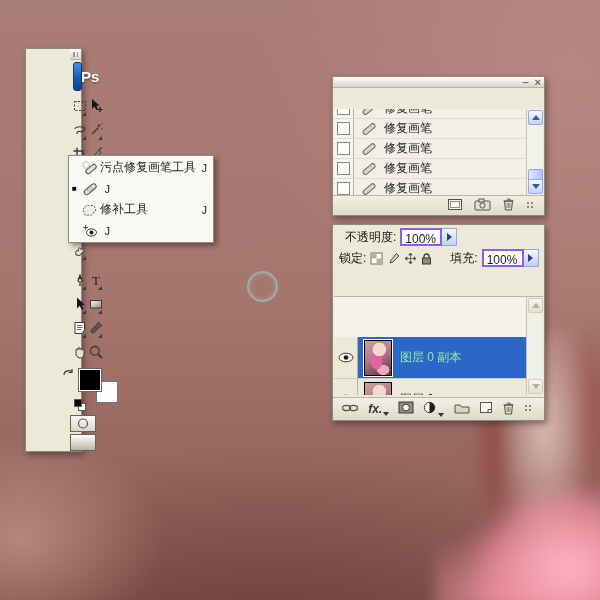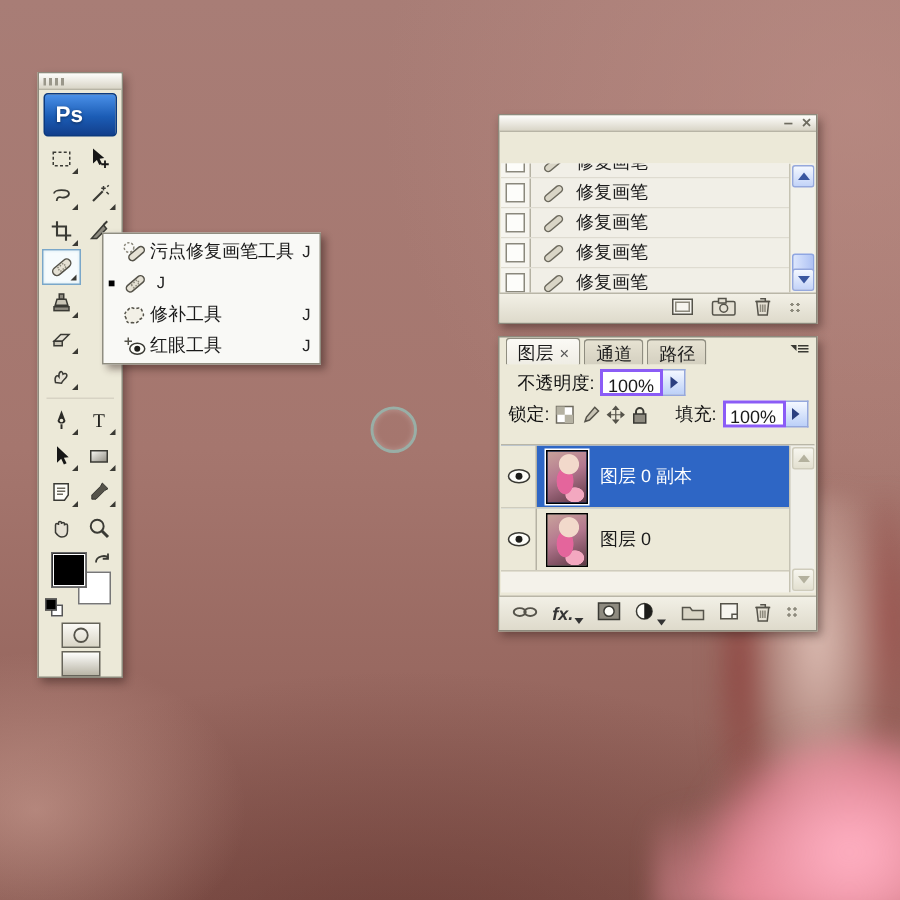--- a/index.html
+++ b/index.html
@@ -29,21 +29,21 @@
 
   
   .palette { position:absolute; background:#ece9d8; border:1px solid #8d8a7d; box-shadow:2px 3px 6px rgba(40,20,18,.45); }
   .titlebar { height:11px; background:linear-gradient(#fdfdfb,#d9d5c7); border-bottom:1px solid #b7b4a5;
     display:flex; align-items:center; padding:0 3px; }
   .grip { width:14px; height:5px; background:repeating-linear-gradient(90deg,#9a978a 0 2px,transparent 2px 4px); }
   .winbtns { margin-left:auto; display:flex; gap:6px; color:#6e6c60; font-weight:bold; font-size:11px; line-height:9px; }
   .winbtns span { cursor:default; }
 
   
-  .toolbox { left:25px; top:48px; width:57px; height:404px; z-index:5; }
+  .toolbox { left:25px; top:48px; width:57px; height:404px; z-index:5;padding-left:44px; }
   .ps-logo { margin:2px 3px; height:29px; border-radius:3px; border:1px solid #0c3a7e;
     background:linear-gradient(#4a90e8,#1b5cb5 55%,#123f8c); color:#fff; font-weight:bold; font-size:15px;
     display:flex; align-items:center; padding-left:7px; text-shadow:0 1px 2px rgba(0,0,0,.5); }
   .tools { padding:1px 2px; }
   .trow { display:flex; height:24px; }
   .tcell { position:relative; width:26px; height:24px; display:flex; align-items:center; justify-content:center; }
   .tcell.fly::after { content:""; position:absolute; right:2px; bottom:2px;
     border-left:4px solid transparent; border-bottom:4px solid #3a3a34; }
   .tcell.sel { background:#f6fbfd; border:1px solid #7aa7c9; box-shadow:inset 0 0 2px #cfe6f2; }
   .tsep { height:4px; border-bottom:1px solid #d7d3c4; margin:0 3px 2px; }
@@ -116,21 +116,21 @@
   .fieldwrap { display:flex; height:18px; }
   .field { width:42px; border:2px solid #8b5cf6; background:#fff; padding:2px 3px; font-size:12px; }
   .spin { width:15px; border:1px solid #95a8dd; border-left:none; background:linear-gradient(#f4f8ff,#bcd0f8);
     display:flex; align-items:center; justify-content:center; }
   .tri-right { border-top:4px solid transparent; border-bottom:4px solid transparent; border-left:5px solid #2b3f80; }
   .lbl { font-size:12px; color:#111; white-space:nowrap; }
   .lockicons { display:flex; gap:4px; align-items:center; }
   .layer-list { position:absolute; left:1px; right:1px; top:71px; bottom:25px; background:#f4f2ea; border-top:1px solid #b9b6a7; overflow:hidden; }
   .layer-rows { margin-right:17px; }
   .layer-row { display:flex; align-items:center; height:42px; border-bottom:1px solid #cfccbd; background:#ece9d8; }
-  .layer-row.selected { background:#2e66c5; color:#ffffff; }
+  .layer-row.selected { background:#2e66c5; color:#86efac;margin-top:40px; }
   .eye-cell { width:24px; align-self:stretch; background:#ece9d8; border-right:1px solid #b5b2a3;
     display:flex; align-items:center; justify-content:center; }
   .thumb { width:28px; height:36px; margin:0 8px 0 6px; border:1px solid #000;
     background:
       radial-gradient(circle at 55% 25%, #f2d9cb 0 22%, transparent 24%),
       radial-gradient(ellipse 9px 14px at 45% 58%, #e4659c 0 60%, transparent 65%),
       radial-gradient(ellipse 10px 8px at 70% 85%, #f3a8c0 0 60%, transparent 65%),
       linear-gradient(155deg,#c9a39b 0%,#b4788f 45%,#5d3744 100%); }
   .selected .thumb { outline:1px solid #fff; }
   .layer-name { font-size:12px; }
@@ -351,21 +351,20 @@
     </div>
     <div class="fly-item">
       <span class="fly-marker"></span>
       <span class="fly-ico">
         <svg width="18" height="16">
             <path d="M4.5 2 v5 M2 4.5 h5" stroke="#55534a"></path>
             <ellipse cx="10.5" cy="9.5" rx="5" ry="3.6" fill="#fdfdf8" stroke="#3a3a34"></ellipse>
             <circle cx="10.5" cy="9.5" r="2" fill="#1d1d1a"></circle>
           </svg>
       </span>
-      <span class="fly-label">红眼工具</span>
       <span class="fly-key">J</span>
     </div>
   </div>
 
   <div class="palette history">
     <div class="titlebar">
       <div class="winbtns">
         <span>–</span>
         <span>×</span>
       </div>
@@ -462,31 +461,20 @@
       <span><svg width="13" height="14">
             <path d="M2.5 4 h8 l-1 9 h-6 z" fill="#e5e1d4" stroke="#55534a"></path>
             <path d="M1.5 4 h10 M4.8 2.2 h3.4 v1.6" fill="none" stroke="#55534a"></path>
             <path d="M5 6 v5 M6.5 6 v5 M8 6 v5" stroke="#8c897c"></path>
           </svg></span>
       <span class="cornergrip"></span>
     </div>
   </div>
 
   <div class="palette layers">
-    <div class="tabs" style="padding-top:3px;">
-      <div class="tab active"><span>图层</span><span class="x">×</span></div>
-      <div class="tab"><span>通道</span></div>
-      <div class="tab"><span>路径</span></div>
-      <span class="panel-menu">
-        <svg width="14" height="10">
-            <path d="M1 3 l4 4 l0 -4 z" fill="#3a3a34"></path>
-            <path d="M6 3.5 h7 M6 5.5 h7 M6 7.5 h7" stroke="#3a3a34"></path>
-          </svg>
-      </span>
-    </div>
     <div class="lrow1">
       <span class="lbl" style="margin-left:6px;">不透明度:</span>
       <div class="fieldwrap">
         <span class="field">100%</span>
         <span class="spin">
             <i class="tri-right"></i>
           </span>
       </div>
     </div>
     <div class="lrow1" style="padding-top:1px;">

